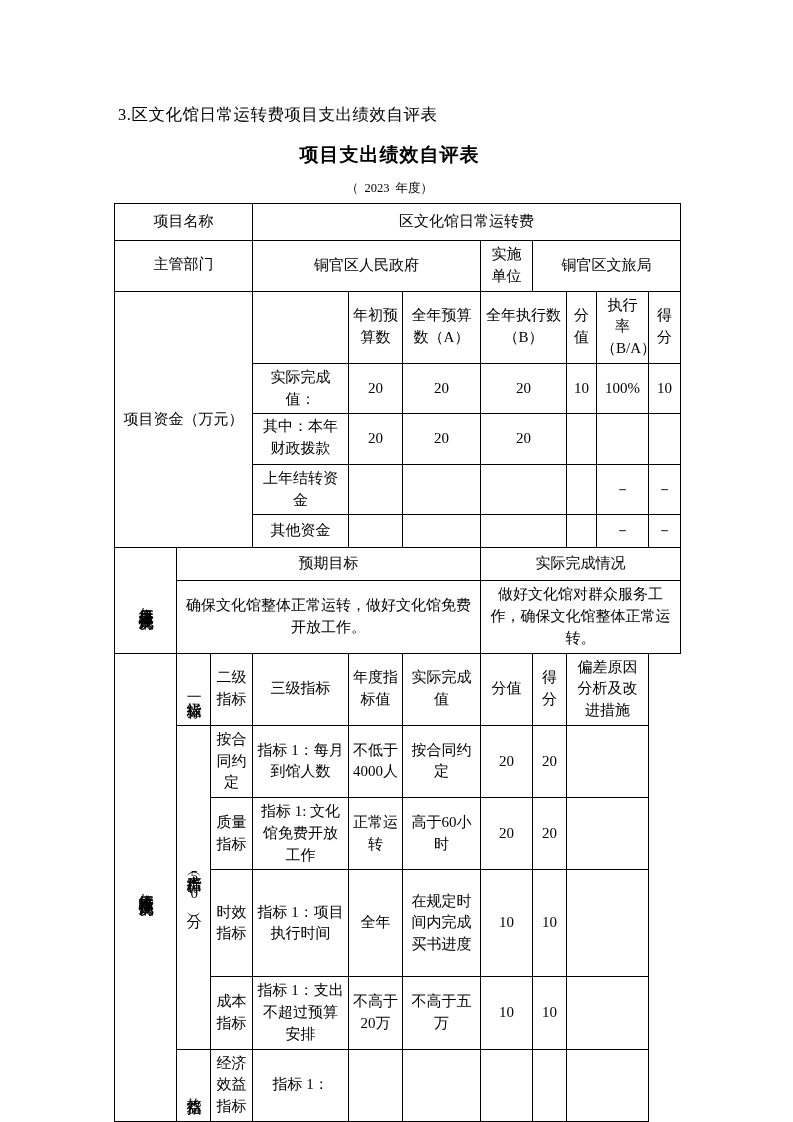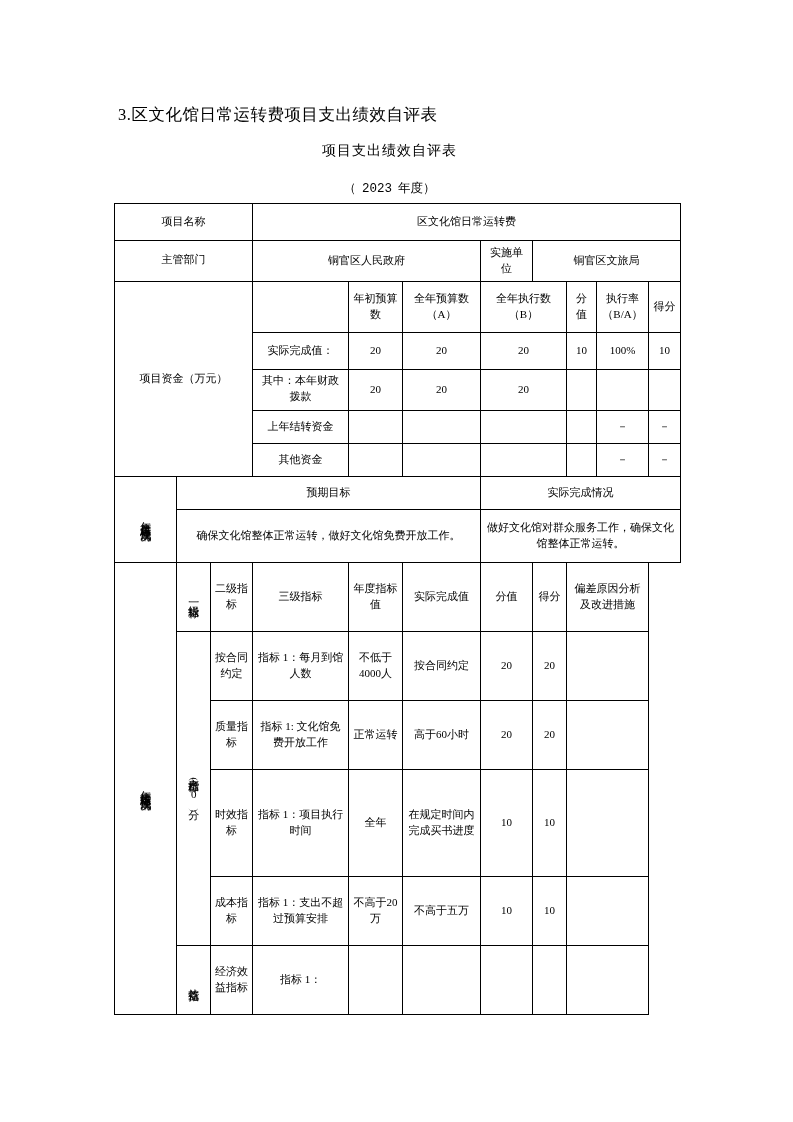--- a/index.html
+++ b/index.html
@@ -27,44 +27,43 @@
     top: 104px;
     font-size: 16.5px;
     letter-spacing: 0.5px;
   }
   .doc-title {
     position: absolute;
     left: 0;
     right: 0;
     top: 142px;
     text-align: center;
-    font-size: 14px;
-    font-weight: normal;
+    font-size: 19px;
+    font-weight: bold;
     letter-spacing: 1px;
   }
   .doc-year {
     position: absolute;
     left: 0;
     right: 0;
     top: 180px;
     text-align: center;
     font-size: 12.5px;
   }
   .doc-year .yr {
     padding: 0 6px;
-    font-family: Liberation Mono, monospace;
   }
   table.main {
     position: absolute;
     left: 114px;
     top: 203px;
     width: 566px;
     border-collapse: collapse;
     table-layout: fixed;
-    font-size: 11px;
+    font-size: 15px;
   }
   table.main td {
     border: 1px solid #000000;
     padding: 3px 4px;
     vertical-align: middle;
     text-align: center;
     line-height: 1.45;
   }
   td.left {
     text-align: left;

